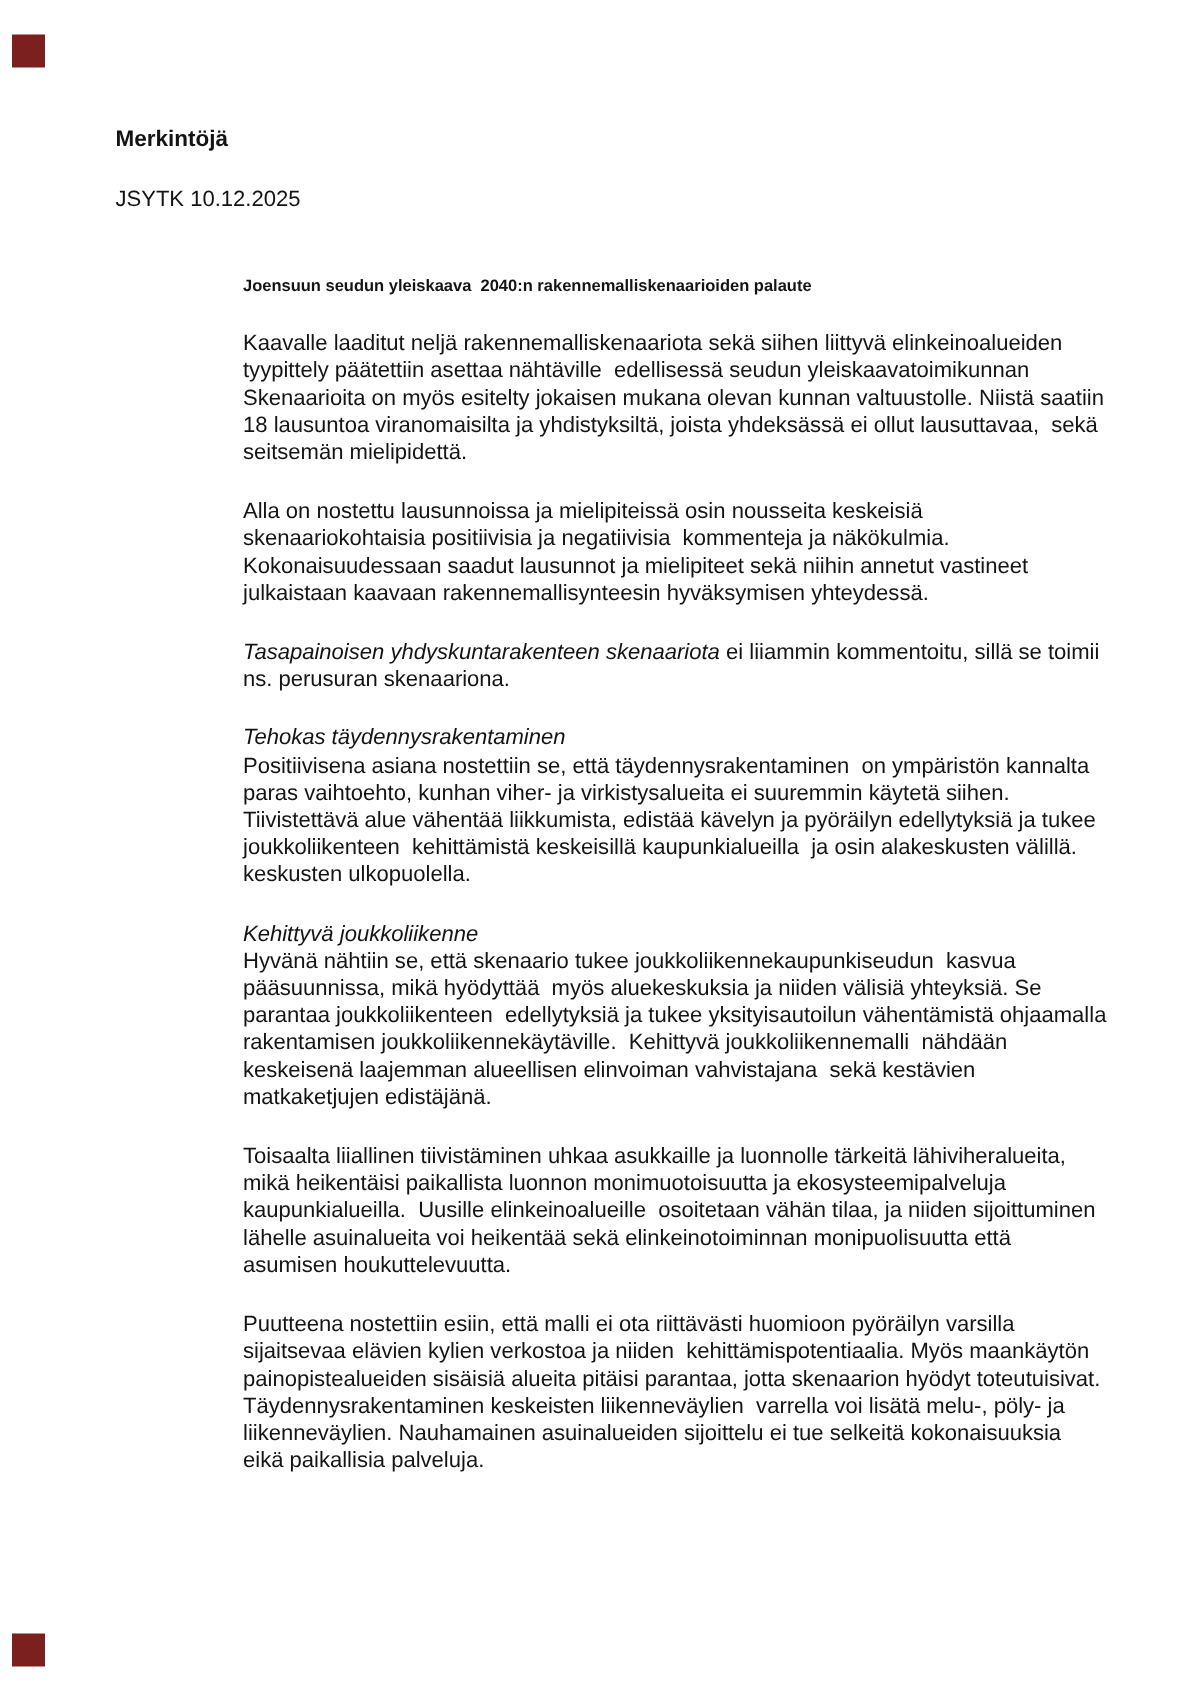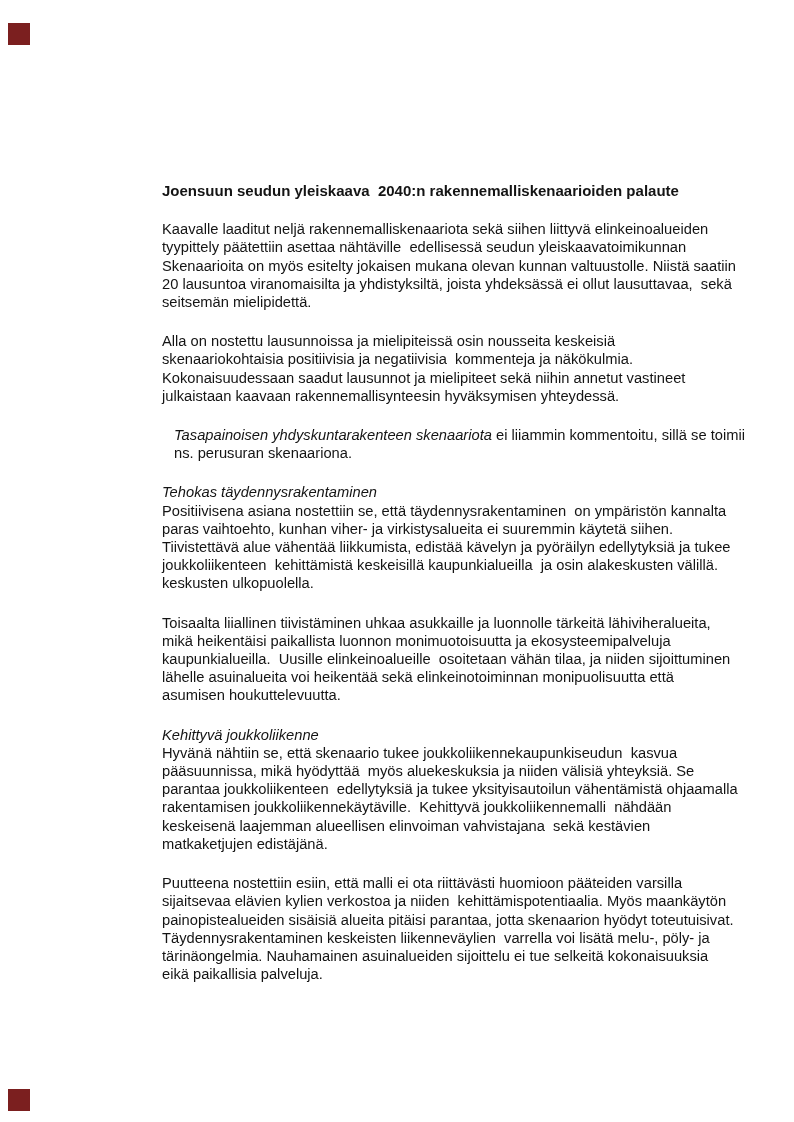--- a/index.html
+++ b/index.html
@@ -43,46 +43,50 @@
   .doc-content {
     position: absolute;
     left: 162px;
     top: 182px;
     width: 625px;
     font-size: 14.7px;
     line-height: 18.2px;
   }
   .doc-title {
     font-weight: bold;
-    font-size: 15px;
+    font-size: 11px;
     margin-bottom: 20px;
     white-space: pre;
   }
   .para { margin-bottom: 21px; }
-  .para.extra-top { margin-top: 12px; margin-left: 12px; }
+  .para.extra-top { margin-top: 12px; }
   .line { white-space: pre; }
   .line i { font-style: italic; }
 </style>
 </head>
 <body>
 
 <div class="page">
 
   <div class="corner-mark top" style="background: rgb(123, 31, 31);"></div>
   <div class="corner-mark bottom" style="background: rgb(123, 31, 31);"></div>
 
+  <div class="doc-header">
+    <div class="doc-header-label">Merkintöjä</div>
+    <div class="doc-header-ref">JSYTK 10.12.2025</div>
+  </div>
 
   <div class="doc-content">
     <div class="doc-title">Joensuun seudun yleiskaava  2040:n rakennemalliskenaarioiden palaute</div>
     <div>
         <div class="para">
           <div class="line">Kaavalle laaditut neljä rakennemalliskenaariota sekä siihen liittyvä elinkeinoalueiden</div>
           <div class="line">tyypittely päätettiin asettaa nähtäville  edellisessä seudun yleiskaavatoimikunnan</div>
           <div class="line">Skenaarioita on myös esitelty jokaisen mukana olevan kunnan valtuustolle. Niistä saatiin</div>
-          <div class="line">20 lausuntoa viranomaisilta ja yhdistyksiltä, joista yhdeksässä ei ollut lausuttavaa,  sekä</div>
+          <div class="line">18 lausuntoa viranomaisilta ja yhdistyksiltä, joista yhdeksässä ei ollut lausuttavaa,  sekä</div>
           <div class="line">seitsemän mielipidettä.</div>
         </div>
         <div class="para">
           <div class="line">Alla on nostettu lausunnoissa ja mielipiteissä osin nousseita keskeisiä</div>
           <div class="line">skenaariokohtaisia positiivisia ja negatiivisia  kommenteja ja näkökulmia.</div>
           <div class="line">Kokonaisuudessaan saadut lausunnot ja mielipiteet sekä niihin annetut vastineet</div>
           <div class="line">julkaistaan kaavaan rakennemallisynteesin hyväksymisen yhteydessä.</div>
         </div>
         <div class="para extra-top">
           <div class="line"><i>Tasapainoisen yhdyskuntarakenteen skenaariota</i> ei liiammin kommentoitu, sillä se toimii</div>
@@ -90,39 +94,39 @@
         </div>
         <div class="para">
           <div class="line"><i>Tehokas täydennysrakentaminen</i></div>
           <div class="line">Positiivisena asiana nostettiin se, että täydennysrakentaminen  on ympäristön kannalta</div>
           <div class="line">paras vaihtoehto, kunhan viher- ja virkistysalueita ei suuremmin käytetä siihen.</div>
           <div class="line">Tiivistettävä alue vähentää liikkumista, edistää kävelyn ja pyöräilyn edellytyksiä ja tukee</div>
           <div class="line">joukkoliikenteen  kehittämistä keskeisillä kaupunkialueilla  ja osin alakeskusten välillä.</div>
           <div class="line">keskusten ulkopuolella.</div>
         </div>
         <div class="para">
-          <div class="line">Toisaalta liiallinen tiivistäminen uhkaa asukkaille ja luonnolle tärkeitä lähiviheralueita,</div>
-          <div class="line">mikä heikentäisi paikallista luonnon monimuotoisuutta ja ekosysteemipalveluja</div>
-          <div class="line">kaupunkialueilla.  Uusille elinkeinoalueille  osoitetaan vähän tilaa, ja niiden sijoittuminen</div>
-          <div class="line">lähelle asuinalueita voi heikentää sekä elinkeinotoiminnan monipuolisuutta että</div>
-          <div class="line">asumisen houkuttelevuutta.</div>
-        </div>
-        <div class="para">
           <div class="line"><i>Kehittyvä joukkoliikenne</i></div>
           <div class="line">Hyvänä nähtiin se, että skenaario tukee joukkoliikennekaupunkiseudun  kasvua</div>
           <div class="line">pääsuunnissa, mikä hyödyttää  myös aluekeskuksia ja niiden välisiä yhteyksiä. Se</div>
           <div class="line">parantaa joukkoliikenteen  edellytyksiä ja tukee yksityisautoilun vähentämistä ohjaamalla</div>
           <div class="line">rakentamisen joukkoliikennekäytäville.  Kehittyvä joukkoliikennemalli  nähdään</div>
           <div class="line">keskeisenä laajemman alueellisen elinvoiman vahvistajana  sekä kestävien</div>
           <div class="line">matkaketjujen edistäjänä.</div>
         </div>
         <div class="para">
-          <div class="line">Puutteena nostettiin esiin, että malli ei ota riittävästi huomioon pääteiden varsilla</div>
+          <div class="line">Toisaalta liiallinen tiivistäminen uhkaa asukkaille ja luonnolle tärkeitä lähiviheralueita,</div>
+          <div class="line">mikä heikentäisi paikallista luonnon monimuotoisuutta ja ekosysteemipalveluja</div>
+          <div class="line">kaupunkialueilla.  Uusille elinkeinoalueille  osoitetaan vähän tilaa, ja niiden sijoittuminen</div>
+          <div class="line">lähelle asuinalueita voi heikentää sekä elinkeinotoiminnan monipuolisuutta että</div>
+          <div class="line">asumisen houkuttelevuutta.</div>
+        </div>
+        <div class="para">
+          <div class="line">Puutteena nostettiin esiin, että malli ei ota riittävästi huomioon pyöräilyn varsilla</div>
           <div class="line">sijaitsevaa elävien kylien verkostoa ja niiden  kehittämispotentiaalia. Myös maankäytön</div>
           <div class="line">painopistealueiden sisäisiä alueita pitäisi parantaa, jotta skenaarion hyödyt toteutuisivat.</div>
           <div class="line">Täydennysrakentaminen keskeisten liikenneväylien  varrella voi lisätä melu-, pöly- ja</div>
-          <div class="line">tärinäongelmia. Nauhamainen asuinalueiden sijoittelu ei tue selkeitä kokonaisuuksia</div>
+          <div class="line">liikenneväylien. Nauhamainen asuinalueiden sijoittelu ei tue selkeitä kokonaisuuksia</div>
           <div class="line">eikä paikallisia palveluja.</div>
         </div>
       </div>
   </div>
 
 </div>
 
 </body></html>

